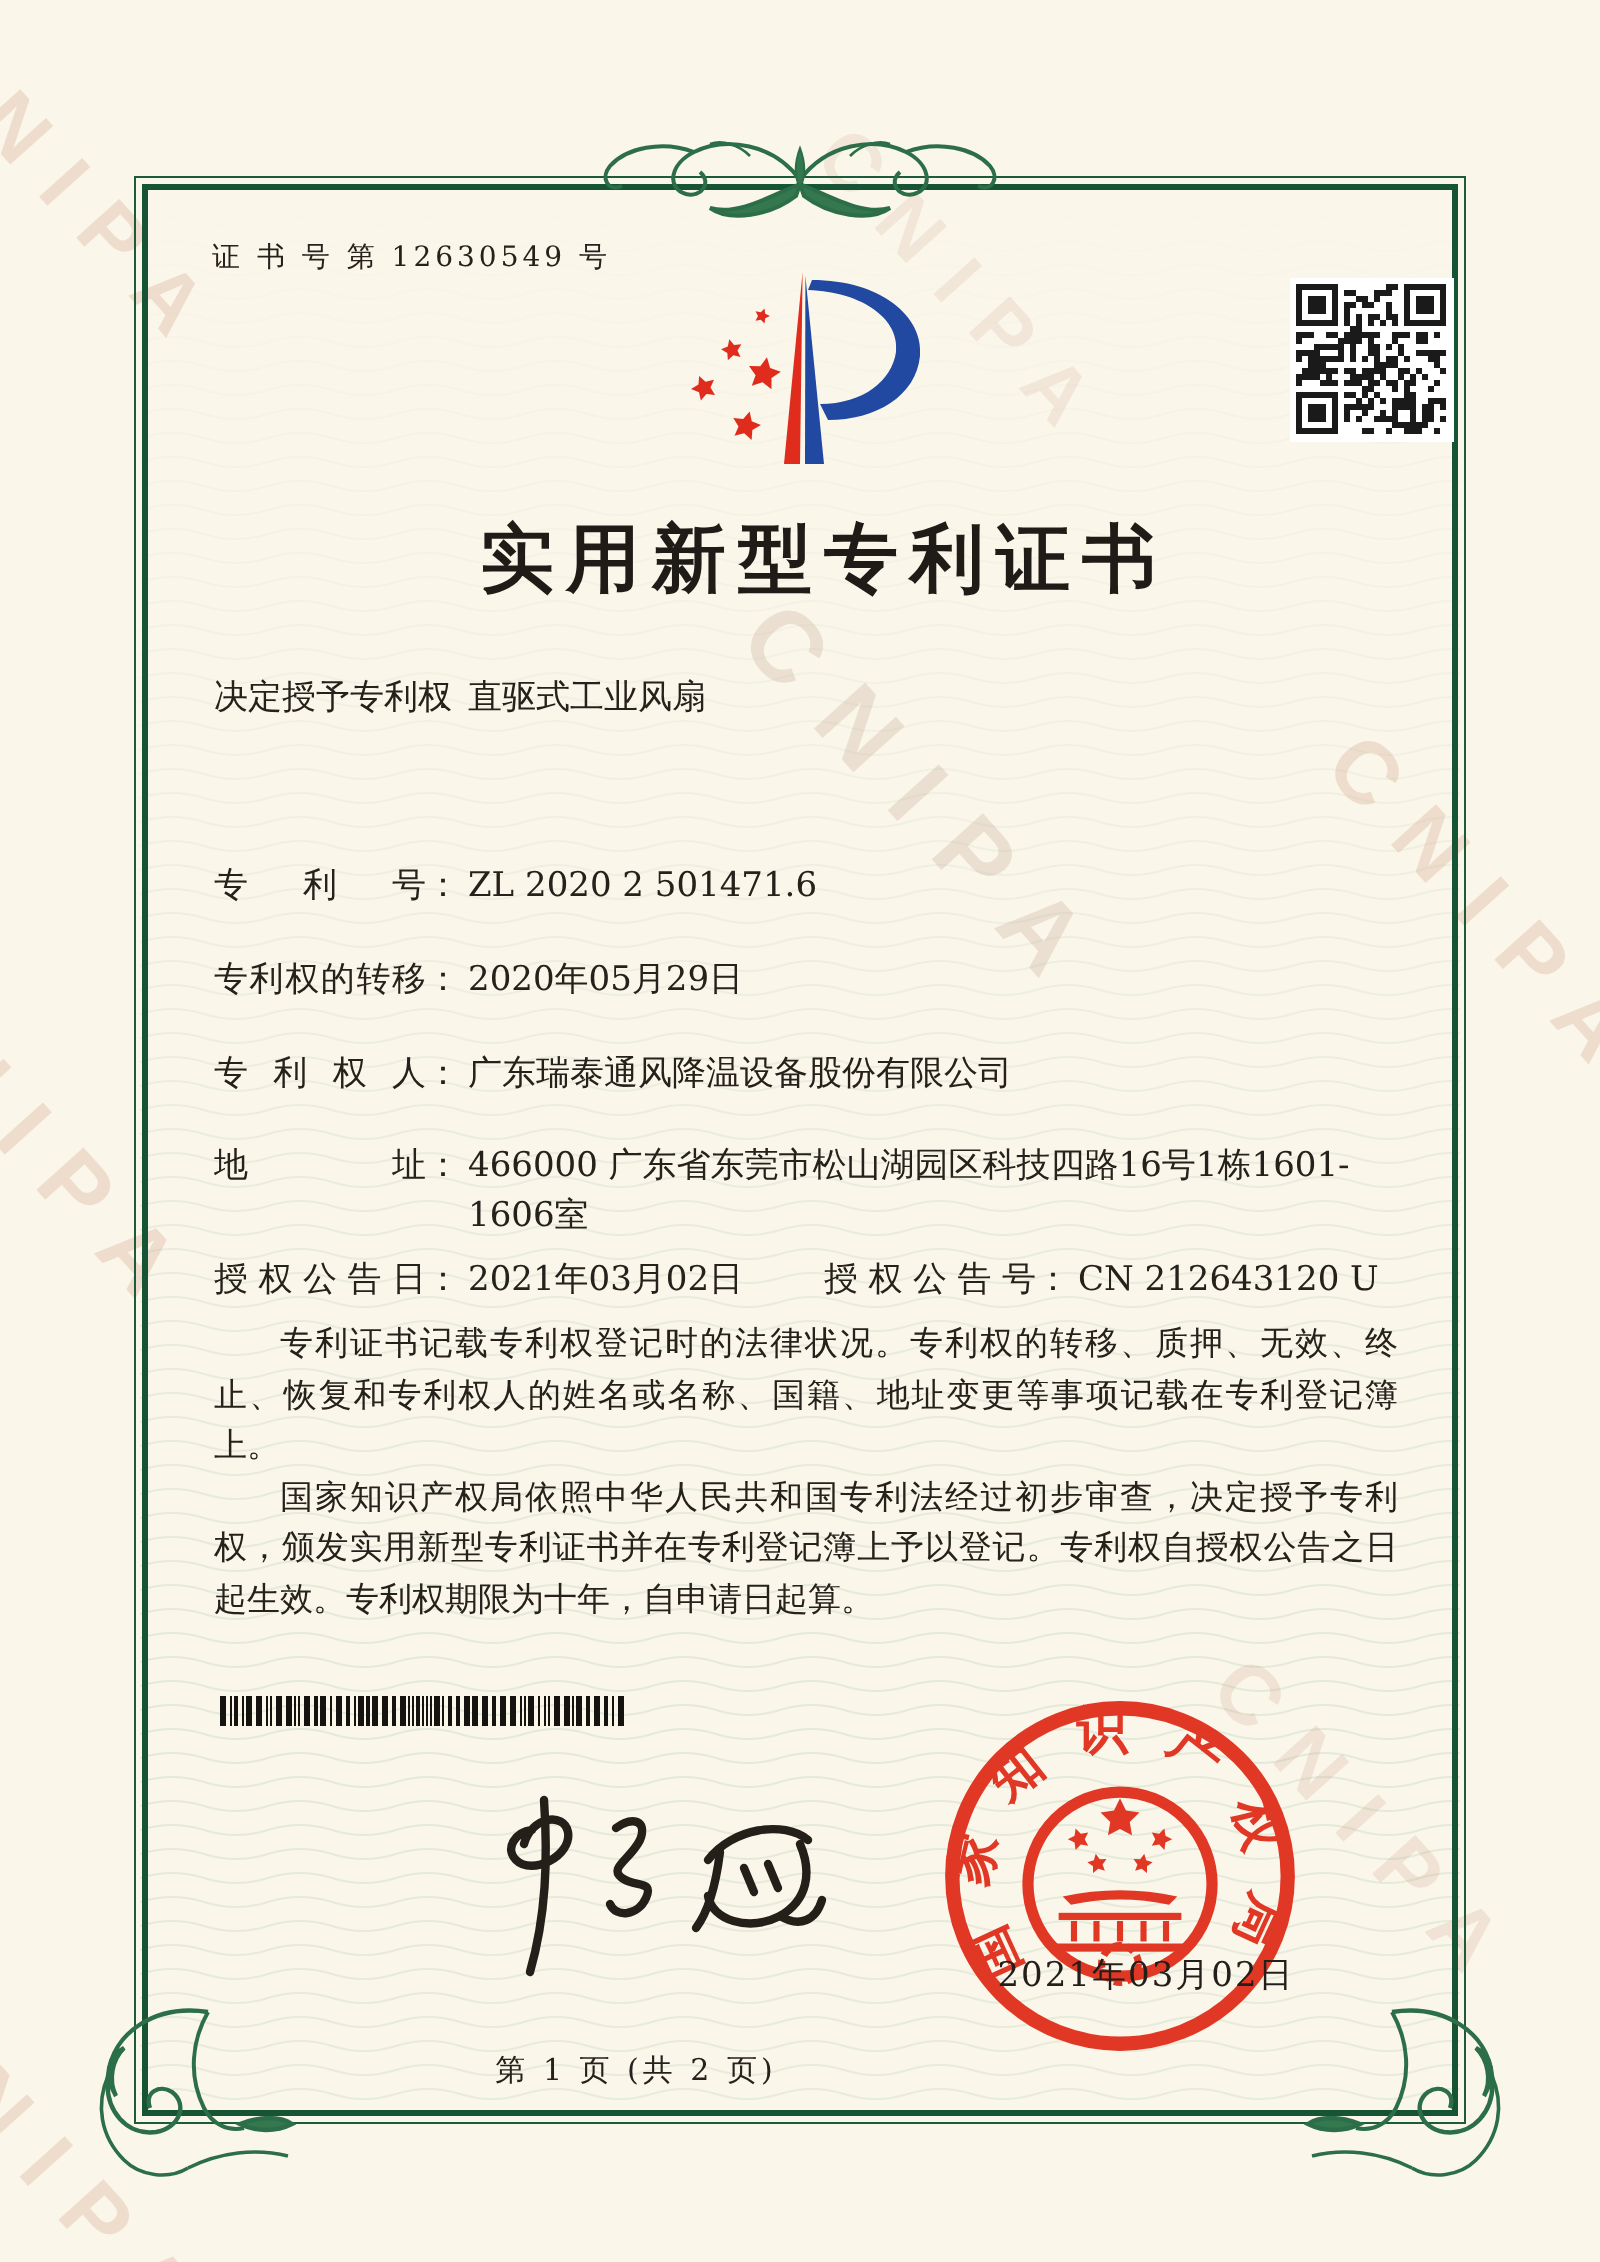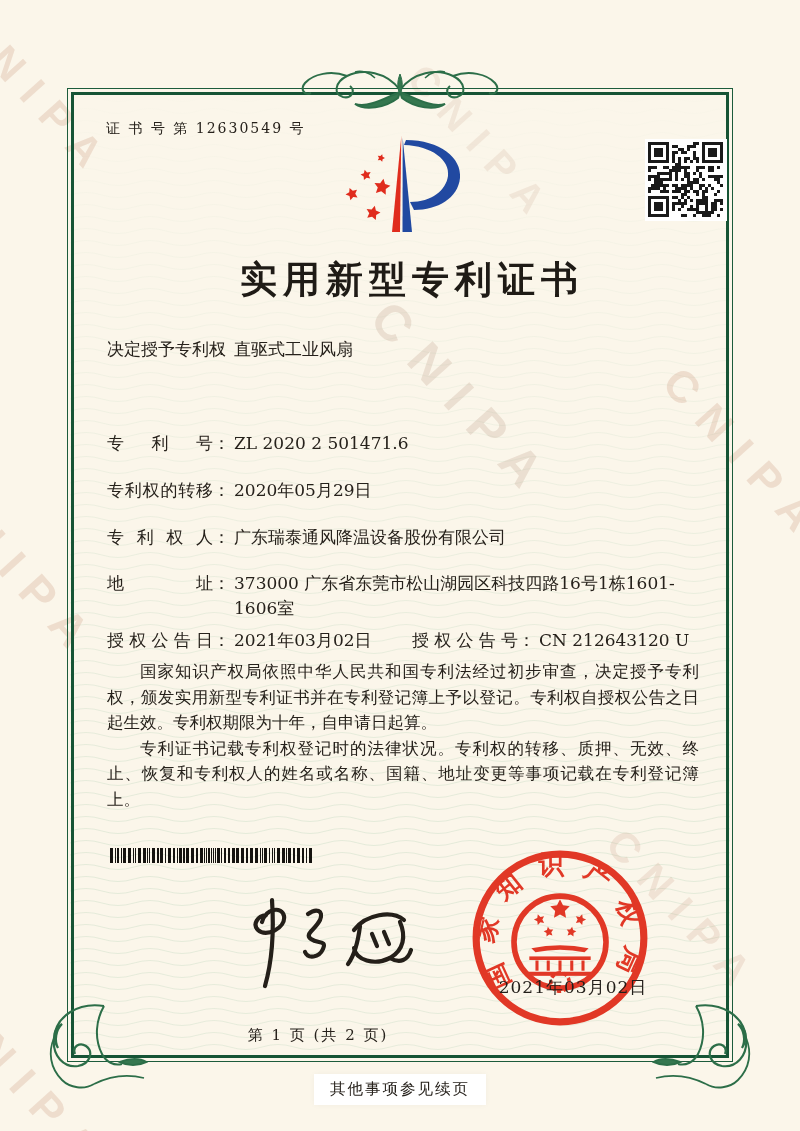--- a/index.html
+++ b/index.html
@@ -538,33 +538,33 @@
   <div class="frow" style="top:431px">
     <span class="f-label">专利号</span><span class="f-colon">：</span><span class="f-value">ZL 2020 2 501471.6</span>
   </div>
   <div class="frow" style="top:478px">
     <span class="f-label">专利权的转移</span><span class="f-colon">：</span><span class="f-value">2020年05月29日</span>
   </div>
   <div class="frow" style="top:525px">
     <span class="f-label">专利权人</span><span class="f-colon">：</span><span class="f-value">广东瑞泰通风降温设备股份有限公司</span>
   </div>
   <div class="frow" style="top:571px">
-    <span class="f-label">地址</span><span class="f-colon">：</span><span class="f-value wrap">373000 广东省东莞市松山湖园区科技四路16号1栋1601-1606室</span>
+    <span class="f-label">地址</span><span class="f-colon">：</span><span class="f-value wrap">466000 广东省东莞市松山湖园区科技四路16号1栋1601-1606室</span>
   </div>
 
   <div class="frow" style="top:628px">
     <span class="f-label">授权公告日</span><span class="f-colon">：</span><span class="f-value">2021年03月02日</span>
     <span class="grant-right">
       <span class="f-label">授权公告号</span><span class="f-colon">：</span><span class="f-value">CN 212643120 U</span>
     </span>
   </div>
 
   <div class="paras">
+    <p>专利证书记载专利权登记时的法律状况。专利权的转移、质押、无效、终止、恢复和专利权人的姓名或名称、国籍、地址变更等事项记载在专利登记簿上。</p>
     <p>国家知识产权局依照中华人民共和国专利法经过初步审查，决定授予专利权，颁发实用新型专利证书并在专利登记簿上予以登记。专利权自授权公告之日起生效。专利权期限为十年，自申请日起算。</p>
-    <p>专利证书记载专利权登记时的法律状况。专利权的转移、质押、无效、终止、恢复和专利权人的姓名或名称、国籍、地址变更等事项记载在专利登记簿上。</p>
   </div>
 
   <div class="barcode">
       <div class="bar" style="width:3px;margin-right:2px"></div>
       <div class="bar" style="width:1px;margin-right:1px"></div>
       <div class="bar" style="width:2px;margin-right:2px"></div>
       <div class="bar" style="width:1px;margin-right:1px"></div>
       <div class="bar" style="width:3px;margin-right:2px"></div>
       <div class="bar" style="width:3px;margin-right:2px"></div>
       <div class="bar" style="width:1px;margin-right:1px"></div>
@@ -654,16 +654,13 @@
       <rect x="86.5" y="110" width="3" height="10"></rect>
       <rect x="98" y="110" width="3" height="10"></rect>
       <rect x="109" y="110" width="3" height="10"></rect>
       <rect x="54" y="121" width="68" height="4"></rect>
       <circle cx="88" cy="131" r="9" fill="none" stroke="#e02a18" stroke-width="3.5" stroke-dasharray="4 2.5"></circle>
     </g>
   </svg>
   <div class="seal-date">2021年03月02日</div>
 
   <div class="page-info">第 1 页 (共 2 页)</div>
-  <div class="note">
-    <span>其他事项参见续页</span>
-  </div>
 </div>
 
 </body></html>

